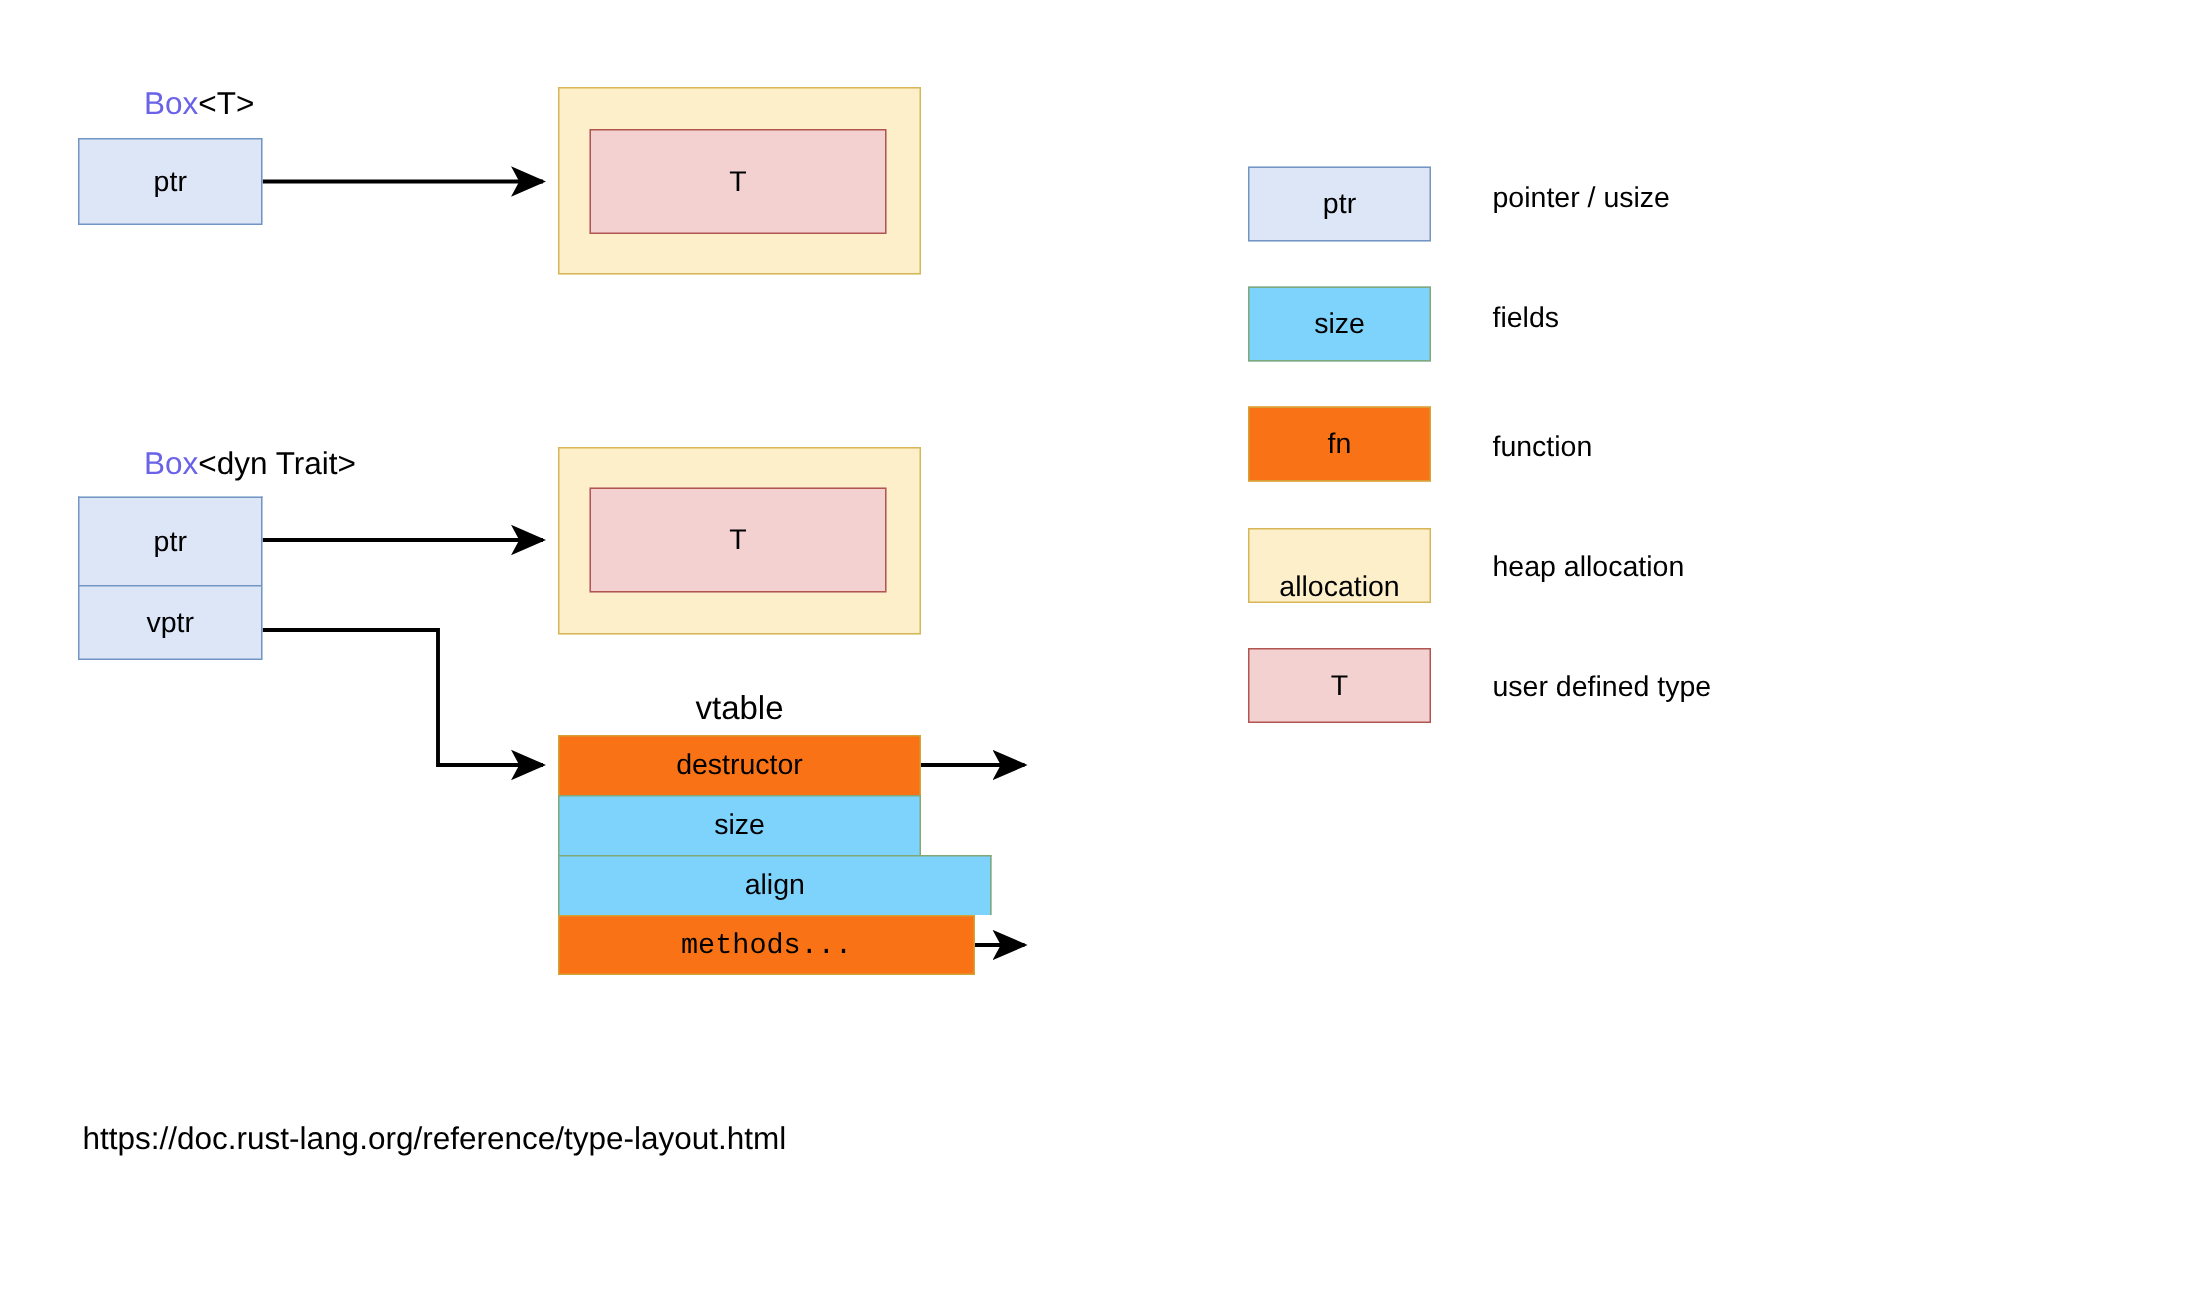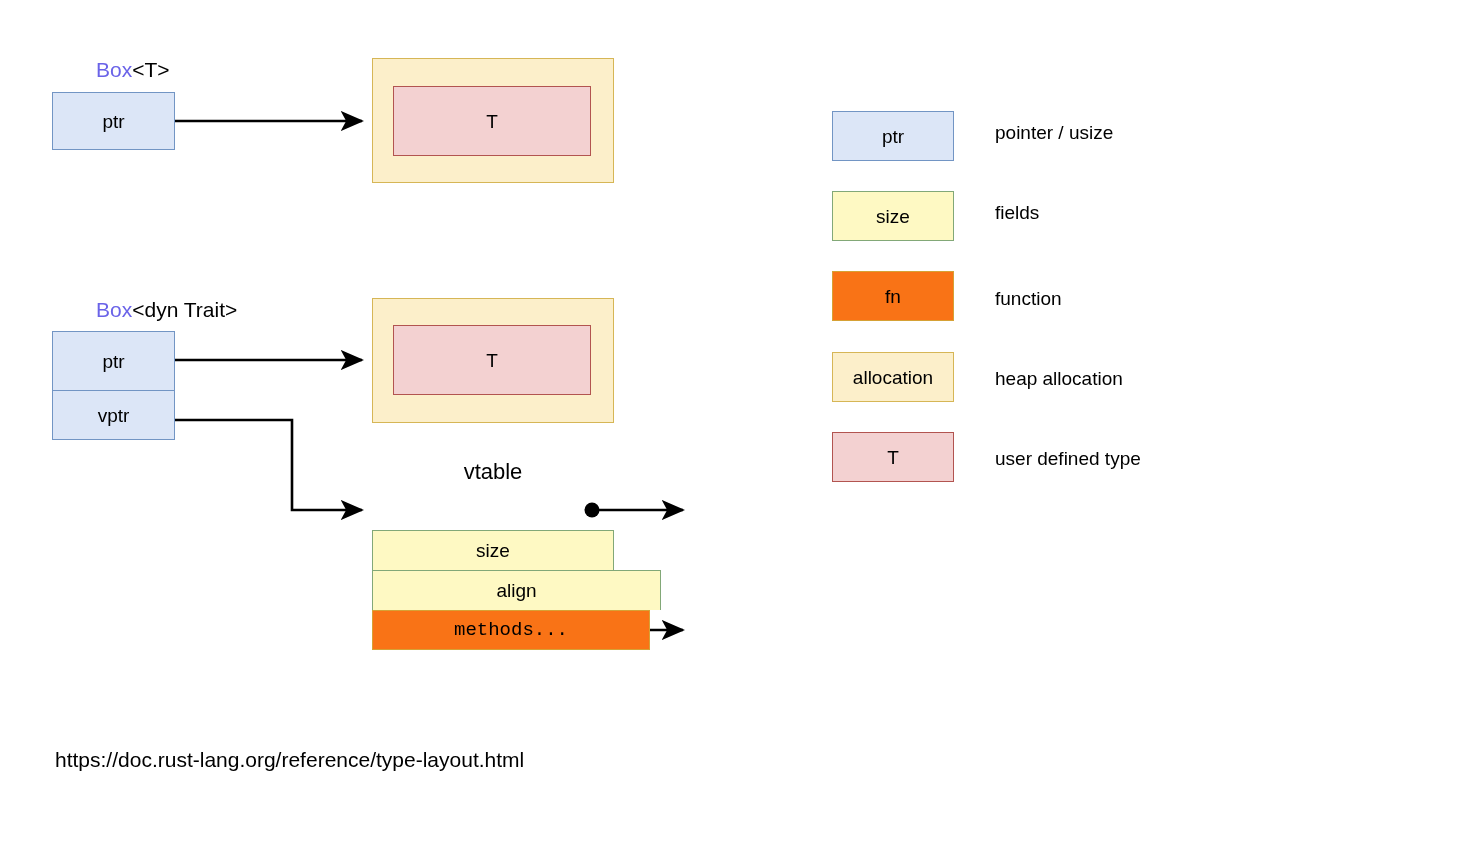--- a/index.html
+++ b/index.html
@@ -27,21 +27,21 @@
     display: flex;
     align-items: center;
     justify-content: center;
     font-size: 19px;
     line-height: 1;
     color: #000;
     white-space: nowrap;
   }
   
   .fill-ptr    { background: #dce6f7; border: 1.5px solid #7295c4; }
-  .fill-field  { background: #fef9c3; border: 1.5px solid #82a878; justify-content: center; }
+  .fill-field  { background: #7dd3fc; border: 1.5px solid #82a878; justify-content: center; }
   .fill-fn     { background: #f97316; border: 1.5px solid #d6a135; }
   .fill-alloc  { background: #fcefca; border: 1.5px solid #d6b656; }
   .fill-udt    { background: #f3d1d1; border: 1.5px solid #b25450; }
 
   
   .stack-cell-mid { border-bottom: none; }
 
   .label {
     position: absolute;
     font-size: 21px;
@@ -135,20 +135,23 @@
 
   <div class="box fill-alloc" style="left:372px; top:298px; width:242px; height:125px;"></div>
   <div class="box fill-udt" style="left:393px; top:325px; width:198px; height:70px;">
     <span>T</span>
   </div>
 
   <div class="caption" style="left:372px; top:461px; width:242px; text-align:center;">
     <span>vtable</span>
   </div>
 
+  <div class="box fill-fn stack-cell-mid" style="left:372px; top:490px; width:242px; height:40px;">
+    <span>destructor</span>
+  </div>
   <div class="box fill-field stack-cell-mid" style="left:372px; top:530px; width:242px; height:40px;">
     <span>size</span>
   </div>
   <div class="box fill-field stack-cell-mid" style="left:372px; top:570px; width:289px; height:40px;">
     <span>align</span>
   </div>
   <div class="box fill-fn" style="left:372px; top:610px; width:278px; height:40px;font-family:Liberation Mono, monospace;">
     <span>methods...</span>
   </div>
 
@@ -166,21 +169,21 @@
     <span>fields</span>
   </div>
 
   <div class="box fill-fn" style="left:832px; top:271px; width:122px; height:50px;">
     <span>fn</span>
   </div>
   <div class="legend-text" style="left:995px; top:289px;">
     <span>function</span>
   </div>
 
-  <div class="box fill-alloc" style="left:832px; top:352px; width:122px; height:50px;">
+  <div class="box fill-alloc" style="left:832px; top:352px; width:122px; height:50px;align-items:flex-end;">
     <span>allocation</span>
   </div>
   <div class="legend-text" style="left:995px; top:369px;">
     <span>heap allocation</span>
   </div>
 
   <div class="box fill-udt" style="left:832px; top:432px; width:122px; height:50px;">
     <span>T</span>
   </div>
   <div class="legend-text" style="left:995px; top:449px;">

